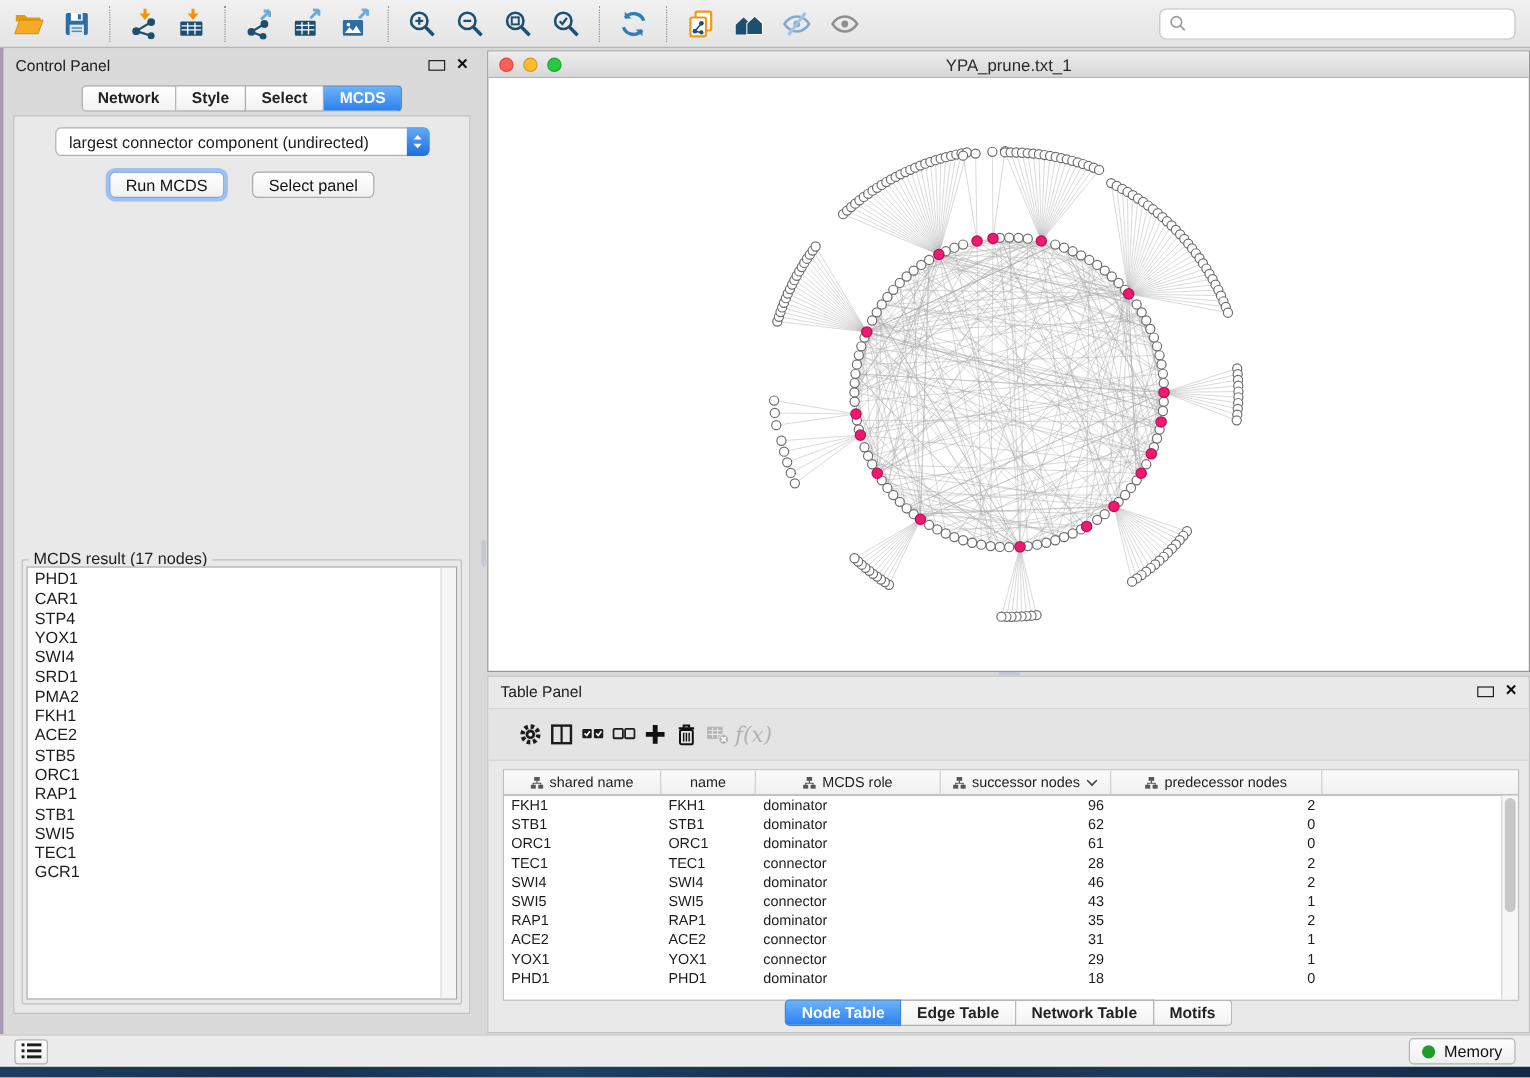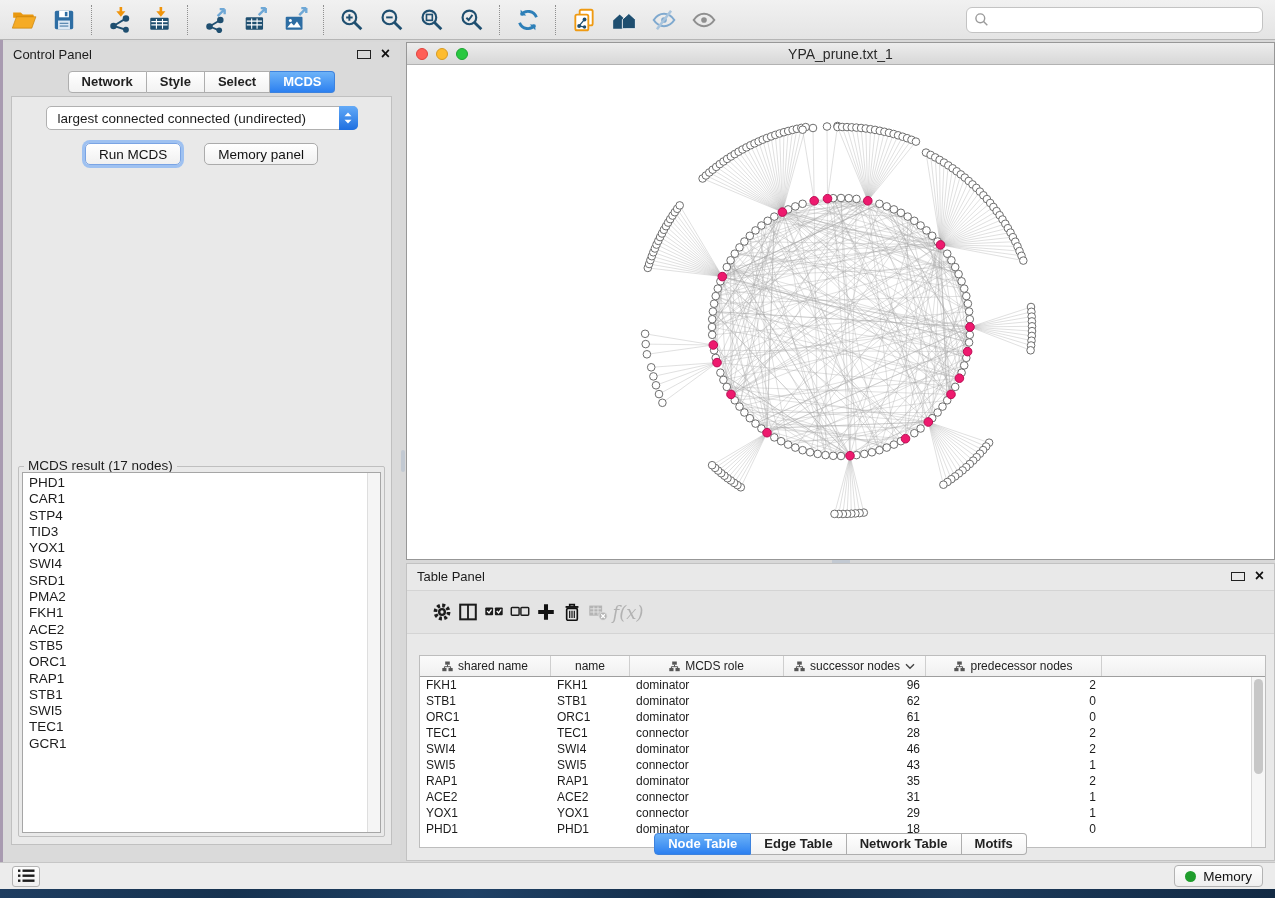--- a/index.html
+++ b/index.html
@@ -63,21 +63,21 @@
   .light.yellow{background:#febc2e;border:1px solid #d89b22;}
   .light.green{background:#28c840;border:1px solid #1da433;}
   .net-canvas{display:block;}
   
   .table-panel{position:absolute;left:406px;top:563px;width:869px;height:298px;box-sizing:border-box;
                background:#e9e9e9;border:1px solid #c2c2c2;}
   .tp-toolbar{height:42px;margin-top:2px;background:#e4e4e4;border-top:1px solid #d4d4d4;border-bottom:1px solid #d4d4d4;
               display:flex;align-items:center;padding-left:22px;gap:16px;}
   .tt-btn{border:none;background:transparent;width:26px;height:28px;display:flex;align-items:center;justify-content:center;padding:0;}
   .fx{font-family:"DejaVu Serif",serif;font-style:italic;font-size:18px;color:#b2b2b2;}
-  .table-wrap{position:absolute;left:12px;right:8px;top:91px;height:191px;background:#fff;border:1px solid #bdbdbd;overflow:hidden;}
+  .table-wrap{position:absolute;left:12px;right:8px;top:77px;height:191px;background:#fff;border:1px solid #bdbdbd;overflow:hidden;}
   .thead{display:flex;height:21px;background:linear-gradient(#fbfbfb,#f0f0f0);border-bottom:1px solid #9e9e9e;box-sizing:border-box;}
   .th{display:flex;align-items:center;justify-content:center;gap:5px;border-right:1px solid #cfcfcf;
       box-sizing:border-box;height:100%;font-size:12px;color:#222;}
   .tr{display:flex;height:16px;align-items:center;}
   .td{box-sizing:border-box;font-size:12px;white-space:nowrap;overflow:hidden;}
   .td.left{padding-left:6px;}
   .td.right{text-align:right;padding-right:6px;}
   .tbl-scroll{position:absolute;right:0;top:21px;bottom:0;width:13px;background:#f6f6f6;border-left:1px solid #d8d8d8;}
   .tbl-thumb{position:absolute;left:1.5px;top:2px;width:9px;height:95px;background:#c7c7c7;border-radius:5px;}
   .tp-tabs{position:absolute;left:0;right:0;bottom:5px;display:flex;justify-content:center;}
@@ -243,40 +243,39 @@
     <button class="close-btn">×</button>
   </div>
   <div class="seg-tabs cp-tabs">
       <div class="seg first">Network</div>
       <div class="seg">Style</div>
       <div class="seg">Select</div>
       <div class="seg active last">MCDS</div>
     </div>
   <div class="cp-body">
     <div class="dropdown">
-      <span class="dd-text">largest connected connected (undirected)</span>
+      <span class="dd-text">largest connector component (undirected)</span>
       <span class="dd-stepper">
         <svg width="12" height="14" viewBox="0 0 12 14">
           <path d="M2.5 5.2L6 1.4l3.5 3.8z" fill="#fff"></path>
           <path d="M2.5 8.8L6 12.6l3.5-3.8z" fill="#fff"></path>
         </svg>
       </span>
     </div>
     <div class="btn-row">
       <button class="pbtn focus">Run MCDS</button>
-      <button class="pbtn">Memory panel</button>
+      <button class="pbtn">Select panel</button>
     </div>
     <div class="groupbox">
       <span class="groupbox-title">MCDS result (17 nodes)</span>
       <div class="result-list">
 
       <div class="result-item">PHD1</div>
           <div class="result-item">CAR1</div>
           <div class="result-item">STP4</div>
-          <div class="result-item">TID3</div>
           <div class="result-item">YOX1</div>
           <div class="result-item">SWI4</div>
           <div class="result-item">SRD1</div>
           <div class="result-item">PMA2</div>
           <div class="result-item">FKH1</div>
           <div class="result-item">ACE2</div>
           <div class="result-item">STB5</div>
           <div class="result-item">ORC1</div>
           <div class="result-item">RAP1</div>
           <div class="result-item">STB1</div>

